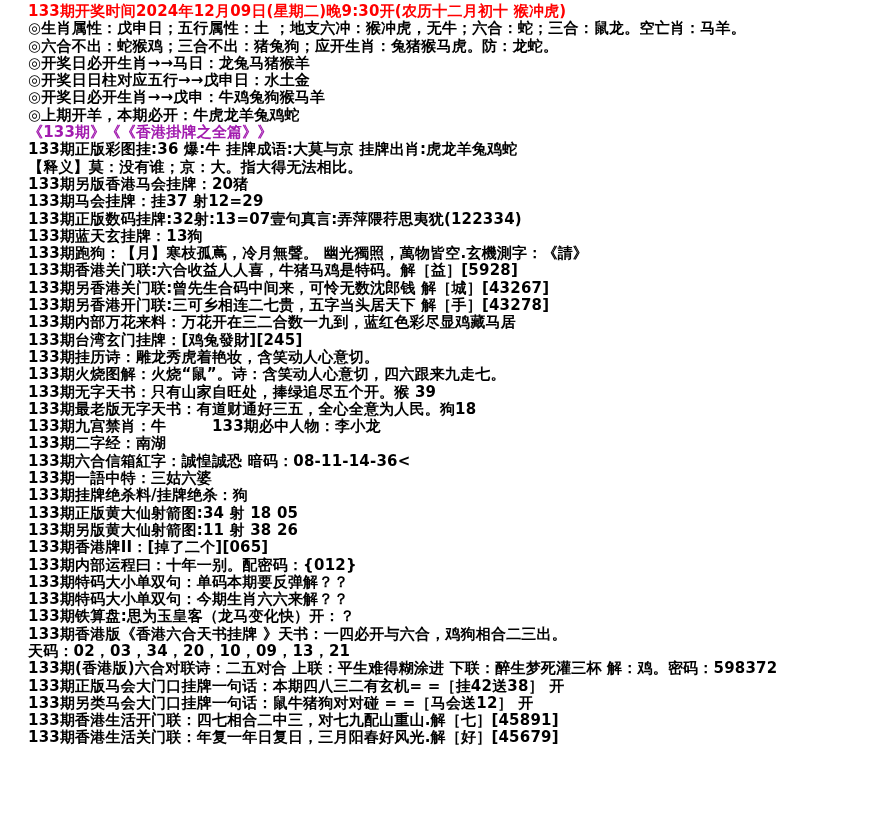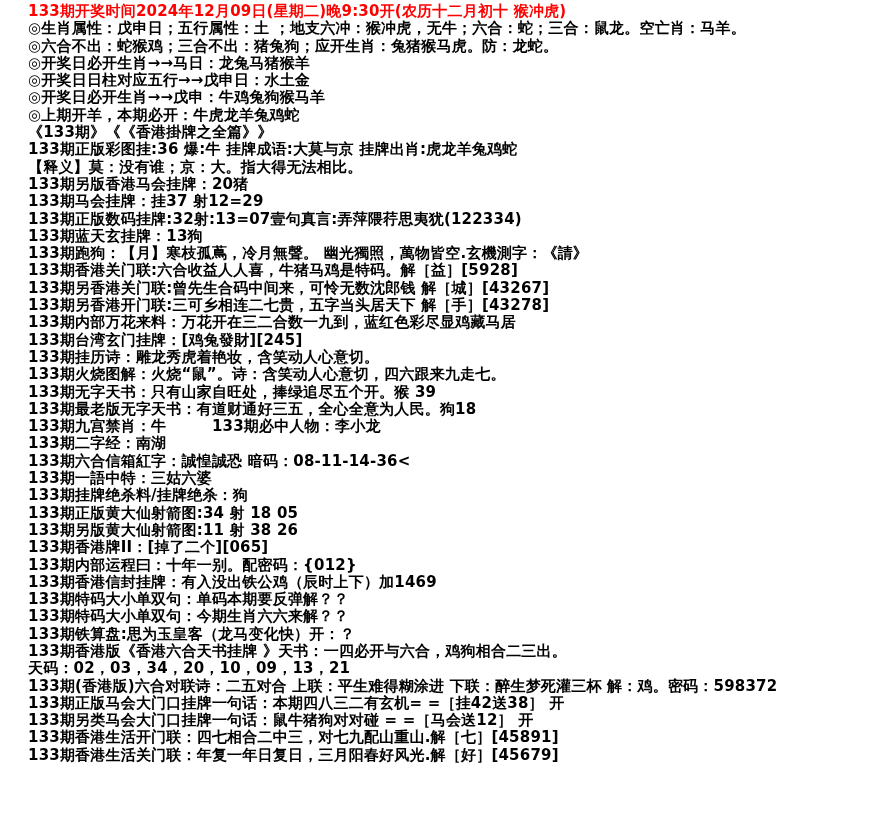--- a/index.html
+++ b/index.html
@@ -35,21 +35,21 @@
 
 <div class="page">
   <div id="lines-container">
       <div class="line red" style="color: rgb(255, 0, 0);">133期开奖时间2024年12月09日(星期二)晚9:30开(农历十二月初十 猴冲虎)</div>
       <div class="line">◎生肖属性：戊申日；五行属性：土 ；地支六冲：猴冲虎，无牛；六合：蛇；三合：鼠龙。空亡肖：马羊。</div>
       <div class="line">◎六合不出：蛇猴鸡；三合不出：猪兔狗；应开生肖：兔猪猴马虎。防：龙蛇。</div>
       <div class="line">◎开奖日必开生肖→→马日：龙兔马猪猴羊</div>
       <div class="line">◎开奖日日柱对应五行→→戊申日：水土金</div>
       <div class="line">◎开奖日必开生肖→→戊申：牛鸡兔狗猴马羊</div>
       <div class="line">◎上期开羊，本期必开：牛虎龙羊兔鸡蛇</div>
-      <div class="line red" style="color: #000000;">《133期》《《香港掛牌之全篇》》</div>
+      <div class="line red" style="color: #a21caf;">《133期》《《香港掛牌之全篇》》</div>
       <div class="line">133期正版彩图挂:36 爆:牛 挂牌成语:大莫与京 挂牌出肖:虎龙羊兔鸡蛇</div>
       <div class="line">【释义】莫：没有谁；京：大。指大得无法相比。</div>
       <div class="line">133期另版香港马会挂牌：20猪</div>
       <div class="line">133期马会挂牌：挂37 射12=29</div>
       <div class="line">133期正版数码挂牌:32射:13=07壹句真言:弄萍隈荇思夷犹(122334)</div>
       <div class="line">133期蓝天玄挂牌：13狗</div>
       <div class="line">133期跑狗：【月】寒枝孤蔦，冷月無聲。 幽光獨照，萬物皆空.玄機測字：《請》</div>
       <div class="line">133期香港关门联:六合收益人人喜，牛猪马鸡是特码。解［益］[5928]</div>
       <div class="line">133期另香港关门联:曾先生合码中间来，可怜无数沈郎钱 解［城］[43267]</div>
       <div class="line">133期另香港开门联:三可乡相连二七贵，五字当头居天下 解［手］[43278]</div>
@@ -61,21 +61,20 @@
       <div class="line">133期最老版无字天书：有道财通好三五，全心全意为人民。狗18</div>
       <div class="line">133期九宫禁肖：牛　　　133期必中人物：李小龙</div>
       <div class="line">133期二字经：南湖</div>
       <div class="line">133期六合信箱紅字：誠惶誠恐 暗码：08-11-14-36&lt;</div>
       <div class="line">133期一語中特：三姑六婆</div>
       <div class="line">133期挂牌绝杀料/挂牌绝杀：狗</div>
       <div class="line">133期正版黄大仙射箭图:34 射 18 05</div>
       <div class="line">133期另版黄大仙射箭图:11 射 38 26</div>
       <div class="line">133期香港牌II：[掉了二个][065]</div>
       <div class="line">133期内部运程曰：十年一别。配密码：{012}</div>
-      <div class="line">133期香港信封挂牌：有入没出铁公鸡（辰时上下）加1469</div>
       <div class="line">133期特码大小单双句：单码本期要反弹解？？</div>
       <div class="line">133期特码大小单双句：今期生肖六六来解？？</div>
       <div class="line">133期铁算盘:思为玉皇客（龙马变化快）开：？</div>
       <div class="line">133期香港版《香港六合天书挂牌 》天书：一四必开与六合，鸡狗相合二三出。</div>
       <div class="line">天码：02，03，34，20，10，09，13，21</div>
       <div class="line">133期(香港版)六合对联诗：二五对合 上联：平生难得糊涂进 下联：醉生梦死灌三杯 解：鸡。密码：598372</div>
       <div class="line">133期正版马会大门口挂牌一句话：本期四八三二有玄机= =［挂42送38］ 开</div>
       <div class="line">133期另类马会大门口挂牌一句话：鼠牛猪狗对对碰 = =［马会送12］ 开</div>
       <div class="line">133期香港生活开门联：四七相合二中三，对七九配山重山.解［七］[45891]</div>
       <div class="line">133期香港生活关门联：年复一年日复日，三月阳春好风光.解［好］[45679]</div>

